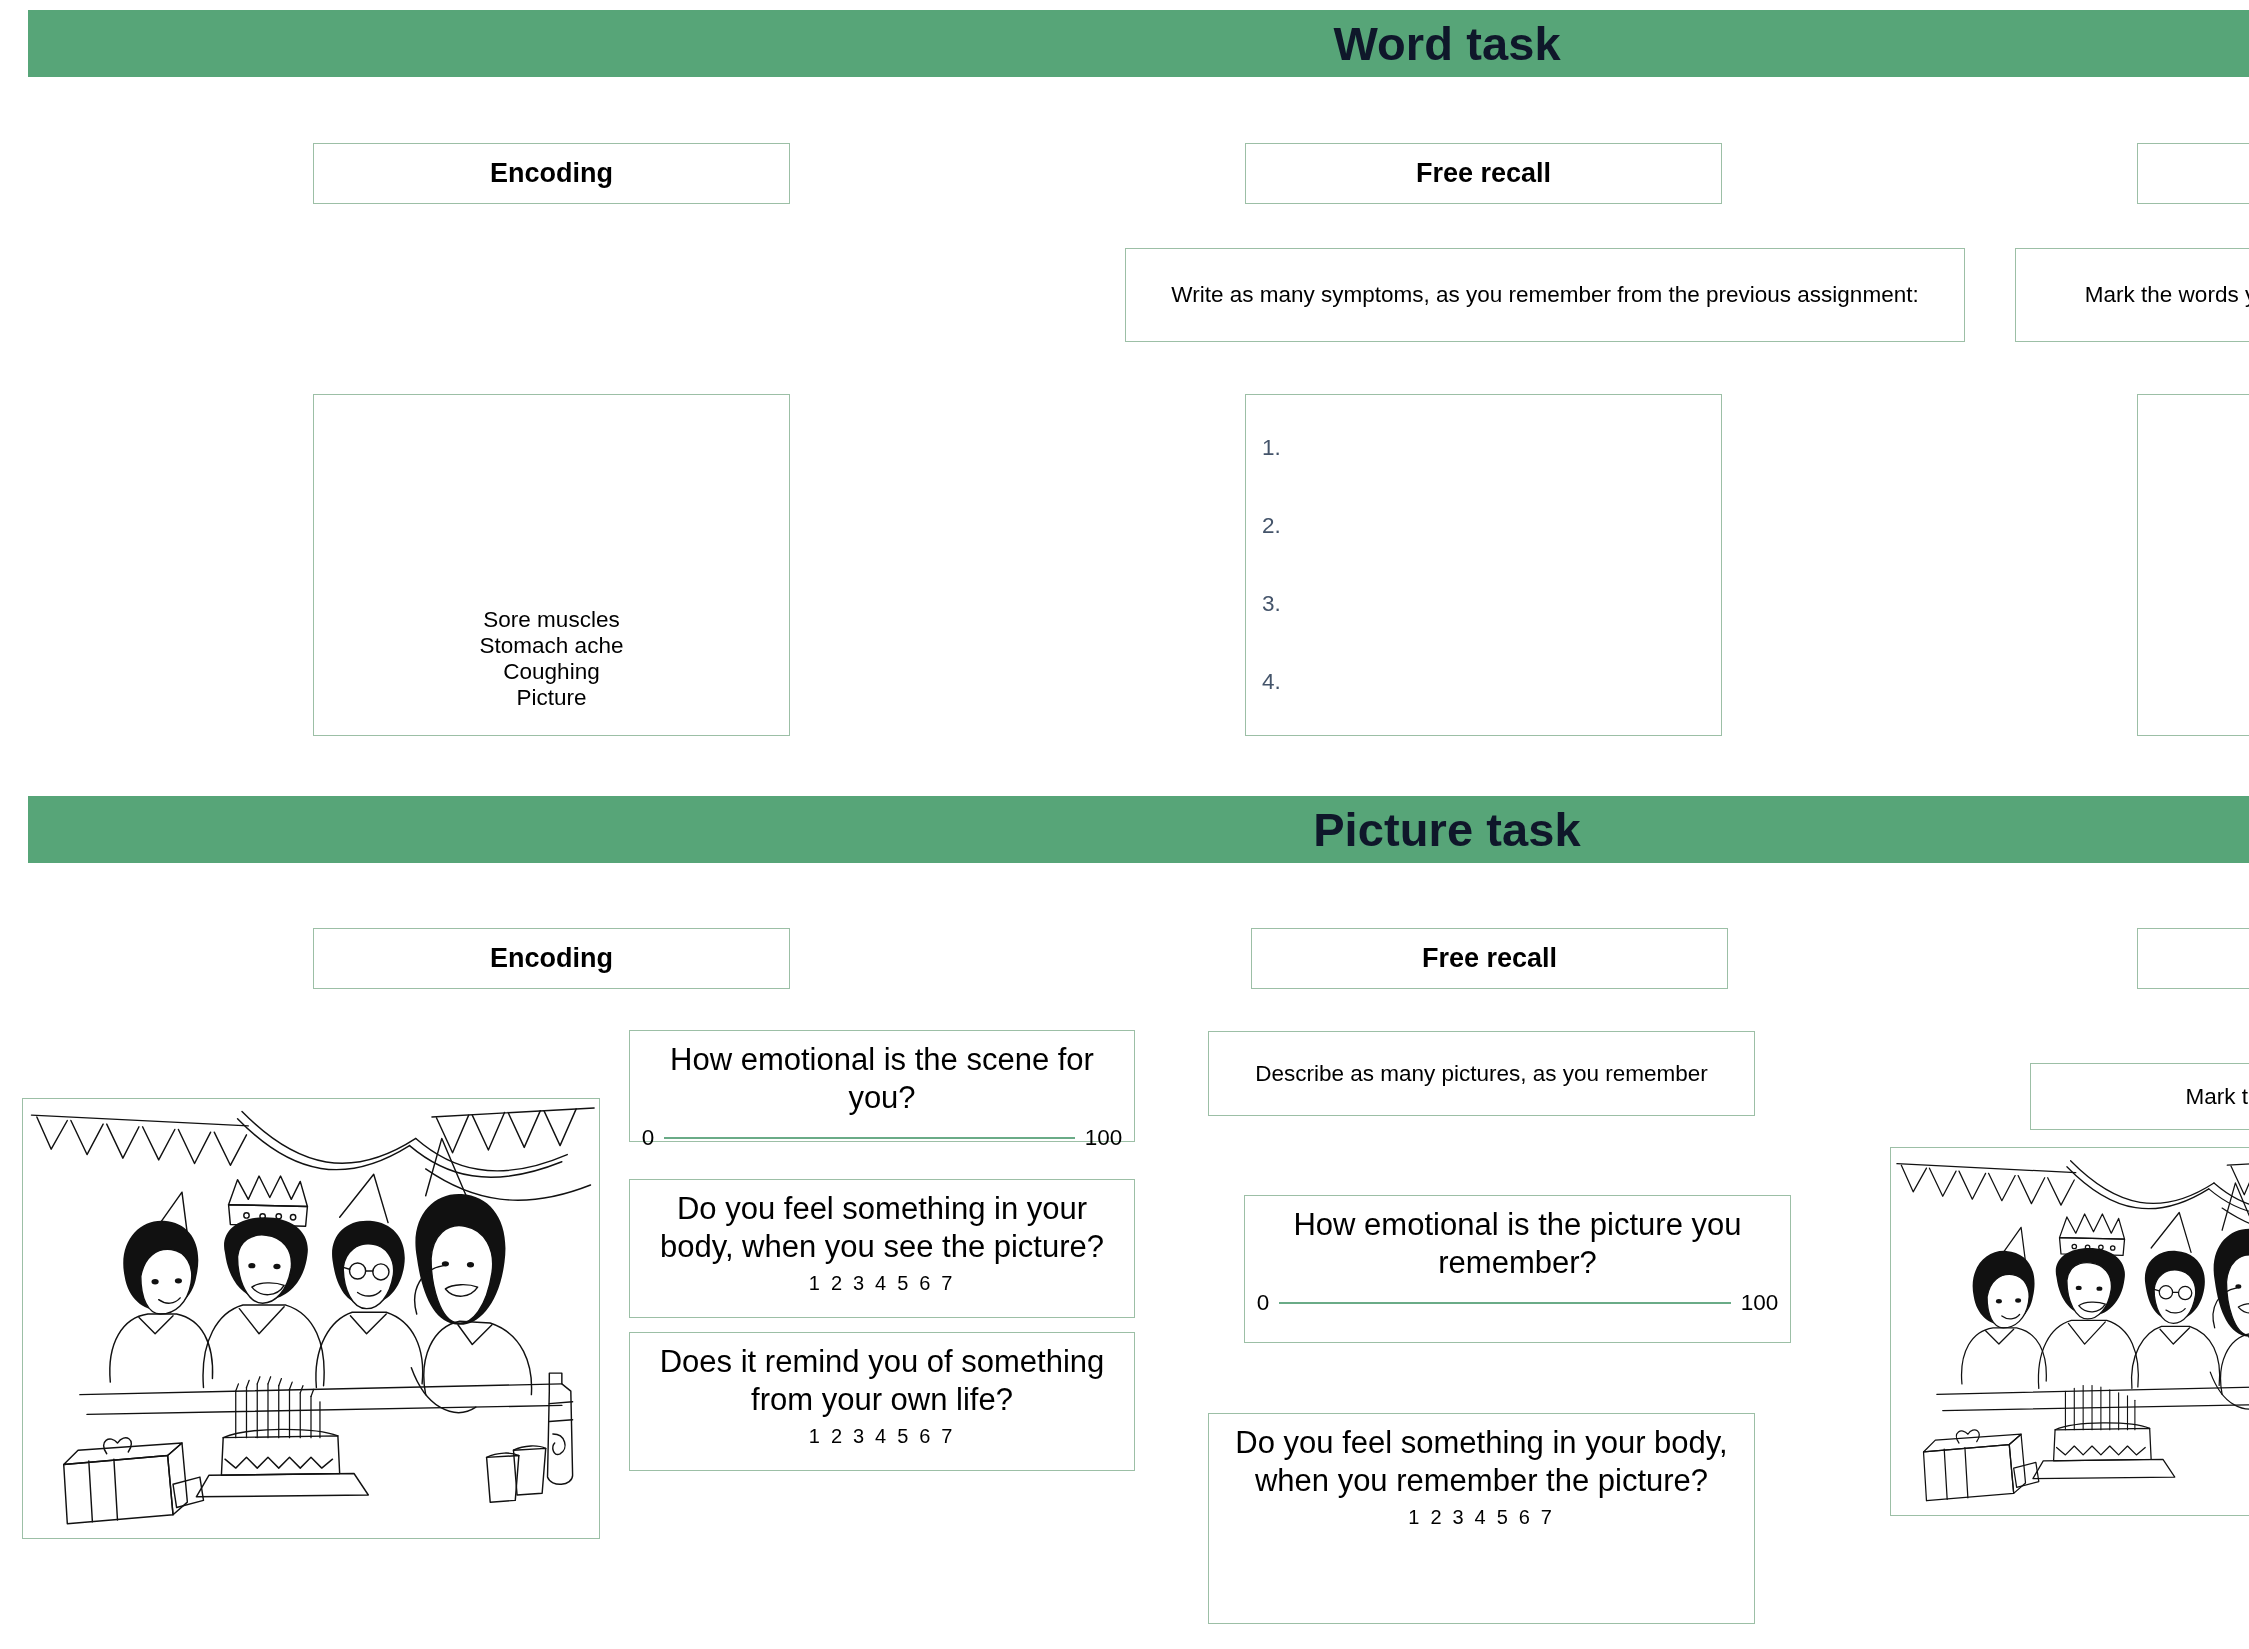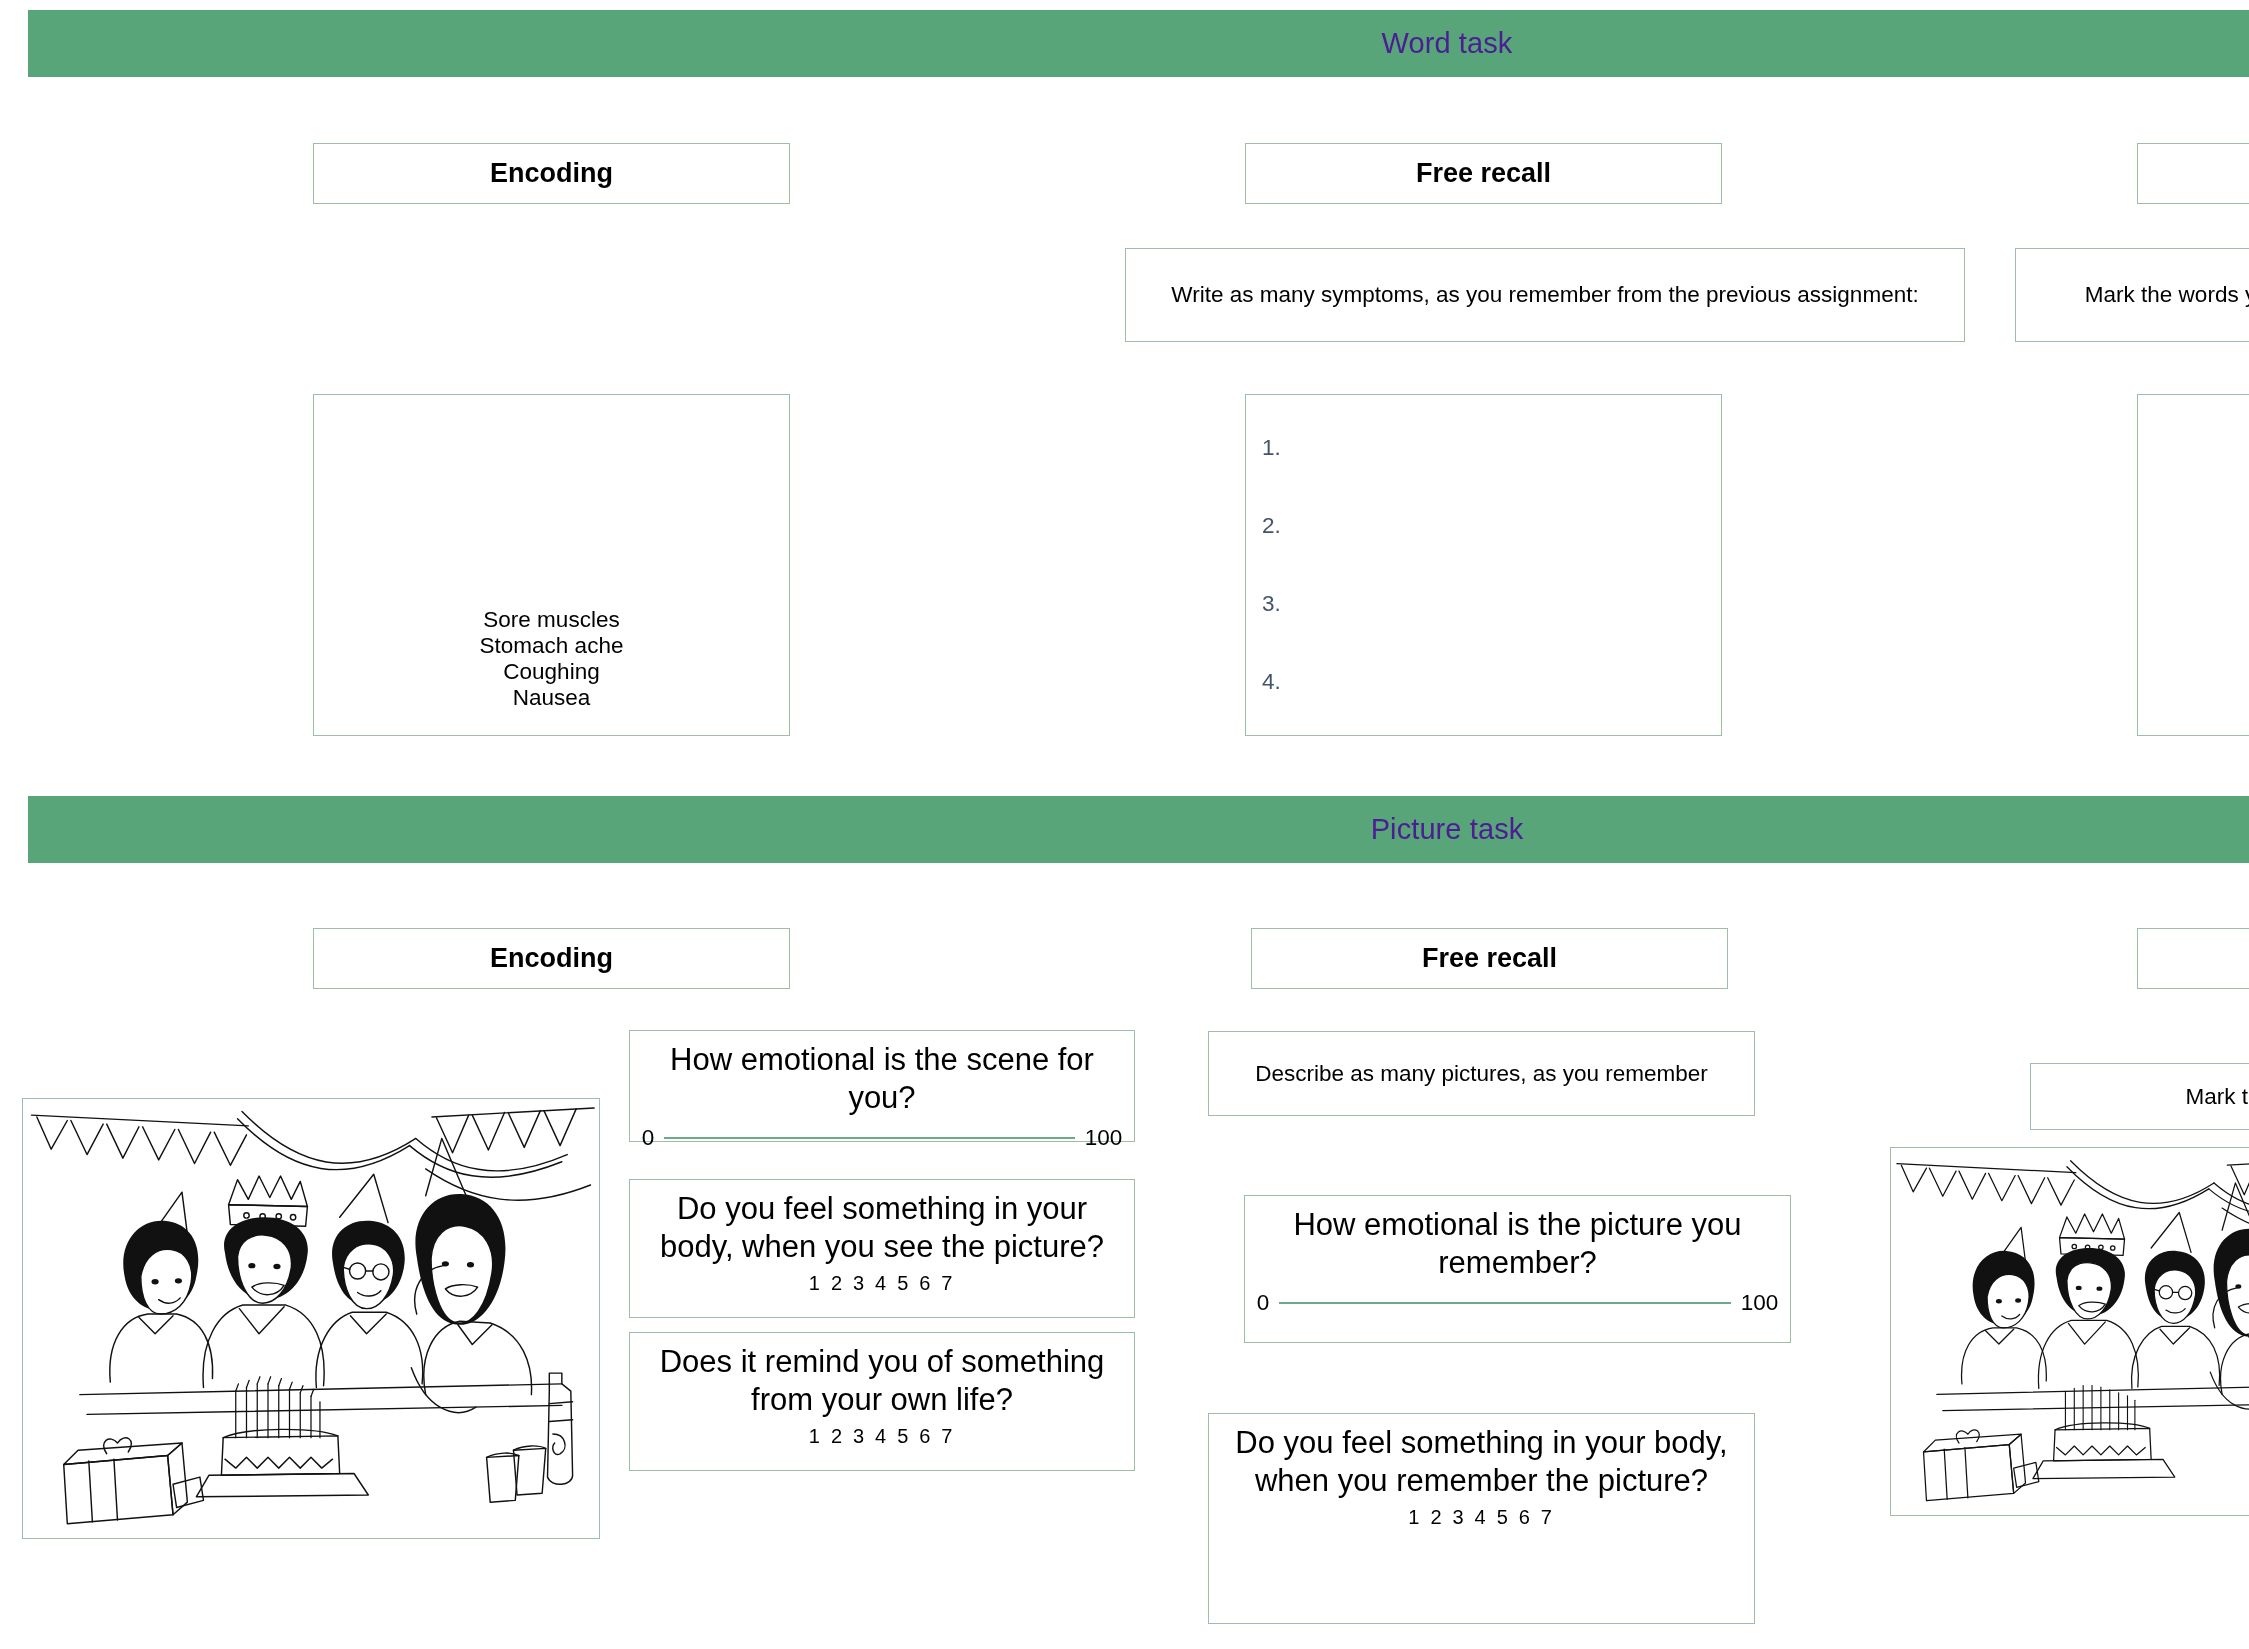--- a/index.html
+++ b/index.html
@@ -14,21 +14,21 @@
   .page{position:absolute;left:0;top:0;width:2890px;height:1650px;}
 
   
   .banner{
     position:absolute;
     left:28px;width:2838px;height:67px;
     background:#57a578;
     display:flex;align-items:center;justify-content:center;
   }
   .banner-title{
-    color:#4c1d95;font-weight:normal;font-size:29px;letter-spacing:0.1px;
+    color:#0f172a;font-weight:bold;font-size:47px;letter-spacing:0.1px;
   }
 
   
   .box{
     position:absolute;
     background:#ffffff;
     border:1.8px solid #9cbfa6;
     box-sizing:border-box;
     display:flex;align-items:center;justify-content:center;
     text-align:center;
@@ -78,21 +78,21 @@
     <span class="banner-title">Word task</span>
   </div>
 
   <div class="box colhead" style="left:313px;top:143px;width:477px;height:61px;">Encoding</div>
 
 
   <div class="box wordlist" style="left:313px;top:394px;width:477px;height:342px;">
     <span class="w">Sore muscles</span>
     <span class="w">Stomach ache</span>
     <span class="w">Coughing</span>
-    <span class="w">Nausea</span>
+    <span class="w">Picture</span>
   </div>
 
   <div class="box colhead" style="left:1245px;top:143px;width:477px;height:61px;">Free recall</div>
 
   <div class="box prompt" style="left:1125px;top:248px;width:840px;height:94px;">Write as many symptoms, as you remember from the previous assignment:</div>
 
   <div class="box numlist" style="left:1245px;top:394px;width:477px;height:342px;">
     <span class="n">1.</span>
     <span class="n">2.</span>
     <span class="n">3.</span>

